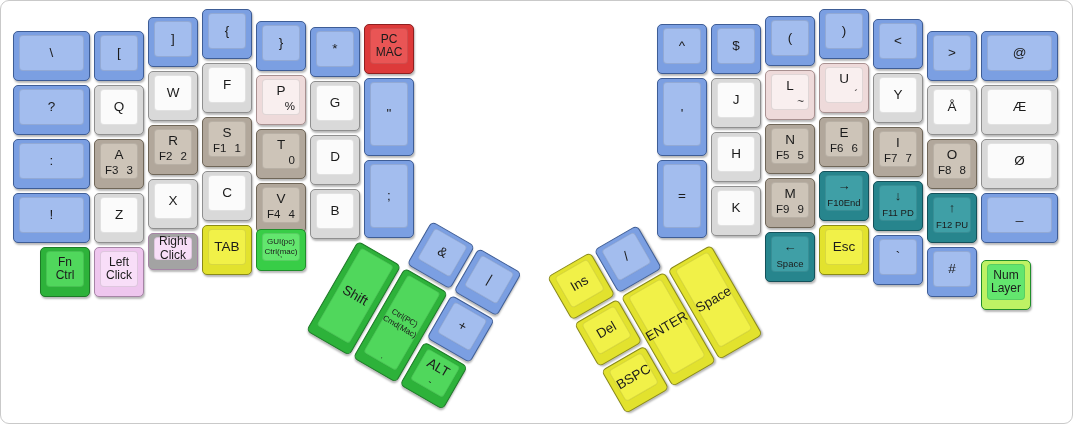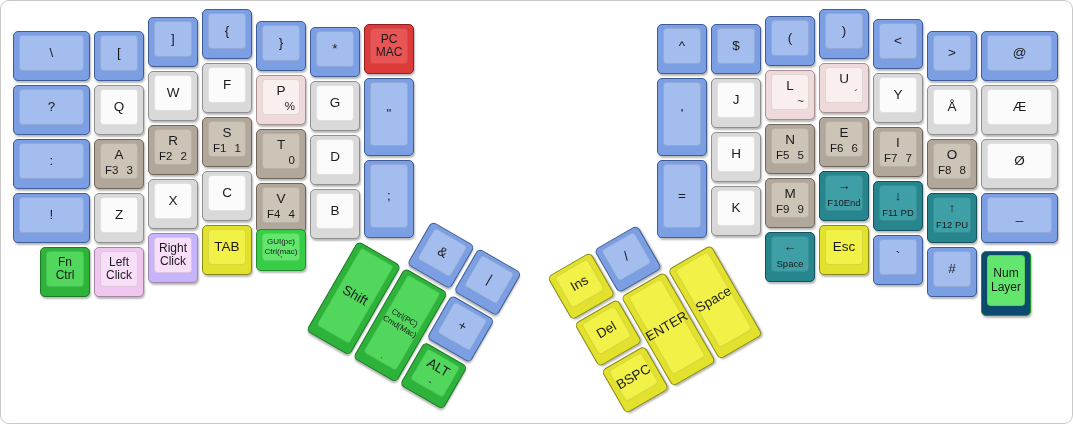--- a/index.html
+++ b/index.html
@@ -100,21 +100,21 @@
           <span class="main">R</span>
           <span class="bl">F2</span>
           <span class="br">2</span>
         </div>
       </div>
       <div class="key" style="left: 147px; top: 178px; width: 50px; height: 50px; background: rgb(217, 217, 217); border-color: rgb(143, 143, 143);">
         <div class="cap" style="background: rgb(251, 251, 251);">
           <span class="main">X</span>
         </div>
       </div>
-      <div class="key two-line" style="left: 147px; top: 232px; width: 50px; height: 50px; background: #c4b5fd; border-color: rgb(165, 132, 165);">
+      <div class="key two-line" style="left: 147px; top: 232px; width: 50px; height: 37px; background: #a3a3a3; border-color: rgb(165, 132, 165);">
         <div class="cap" style="background: rgb(248, 222, 248);">
           <span class="main">Right
 Click</span>
         </div>
       </div>
       <div class="key" style="left: 201px; top: 8px; width: 50px; height: 50px; background: rgb(123, 159, 226); border-color: rgb(62, 93, 150);">
         <div class="cap" style="background: rgb(163, 189, 238);">
           <span class="main">{</span>
         </div>
       </div>
@@ -408,21 +408,21 @@
       <div class="key" style="left: 980px; top: 138px; width: 77px; height: 50px; background: rgb(217, 217, 217); border-color: rgb(143, 143, 143);">
         <div class="cap" style="background: rgb(251, 251, 251);">
           <span class="main">Ø</span>
         </div>
       </div>
       <div class="key" style="left: 980px; top: 192px; width: 77px; height: 50px; background: rgb(123, 159, 226); border-color: rgb(62, 93, 150);">
         <div class="cap" style="background: rgb(163, 189, 238);">
           <span class="main">_</span>
         </div>
       </div>
-      <div class="key two-line" style="left: 980px; top: 250px; width: 50px; height: 65px; background: #0c4a6e; border-color: rgb(31, 143, 43);">
+      <div class="key two-line" style="left: 980px; top: 259px; width: 50px; height: 50px; background: #bef264; border-color: rgb(31, 143, 43);">
         <div class="cap" style="background: rgb(99, 230, 110);">
           <span class="main">Num
 Layer</span>
         </div>
       </div>
     </div>
     <div class="group" style="left: 546px; top: 276px; transform: rotate(-30deg);">
       <div class="key" style="left: 0px; top: 0px; width: 50px; height: 50px; background: rgb(226, 226, 46); border-color: rgb(138, 138, 24);">
         <div class="cap" style="background: rgb(241, 241, 72);">
           <span class="main">Ins</span>

